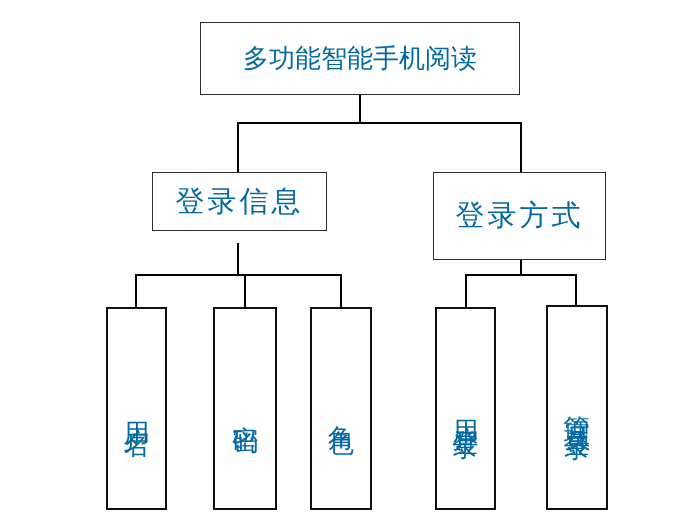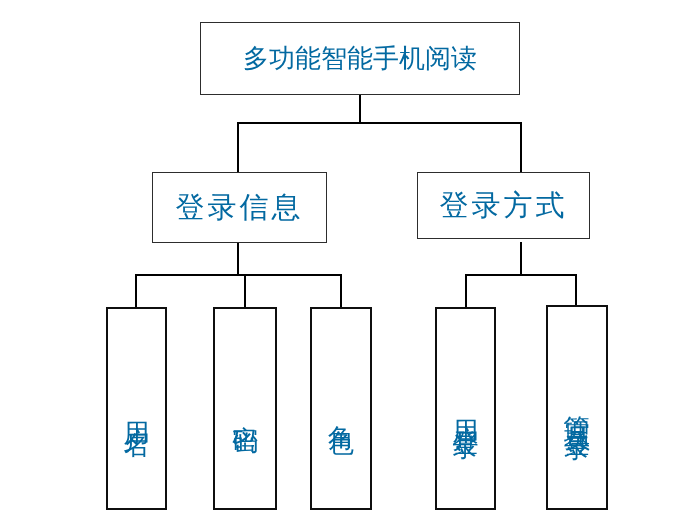--- a/index.html
+++ b/index.html
@@ -31,22 +31,22 @@
     border: 1.5px solid #2d2d2d;
     font-size: 26px;
     line-height: 32px;
     flex-direction: column;
   }
   .branch-node {
     border: 1.5px solid #2d2d2d;
     font-size: 29px;
     letter-spacing: 3px;
   }
-  .branch-0 { left: 152px; top: 172px; width: 175px; height: 71px; }
-  .branch-1 { left: 417px; top: 172px; width: 173px; height: 67px; }
+  .branch-0 { left: 152px; top: 172px; width: 175px; height: 59px; }
+  .branch-1 { left: 433px; top: 172px; width: 173px; height: 88px; }
   .leaf-node {
     border: 2.5px solid #0f0f0f;
     font-size: 26px;
   }
   .vtext {
     writing-mode: vertical-rl;
     text-orientation: upright;
     letter-spacing: 5px;
   }
   .leaf-0 { left: 106px; top: 307px; width: 61px; height: 203px; }

